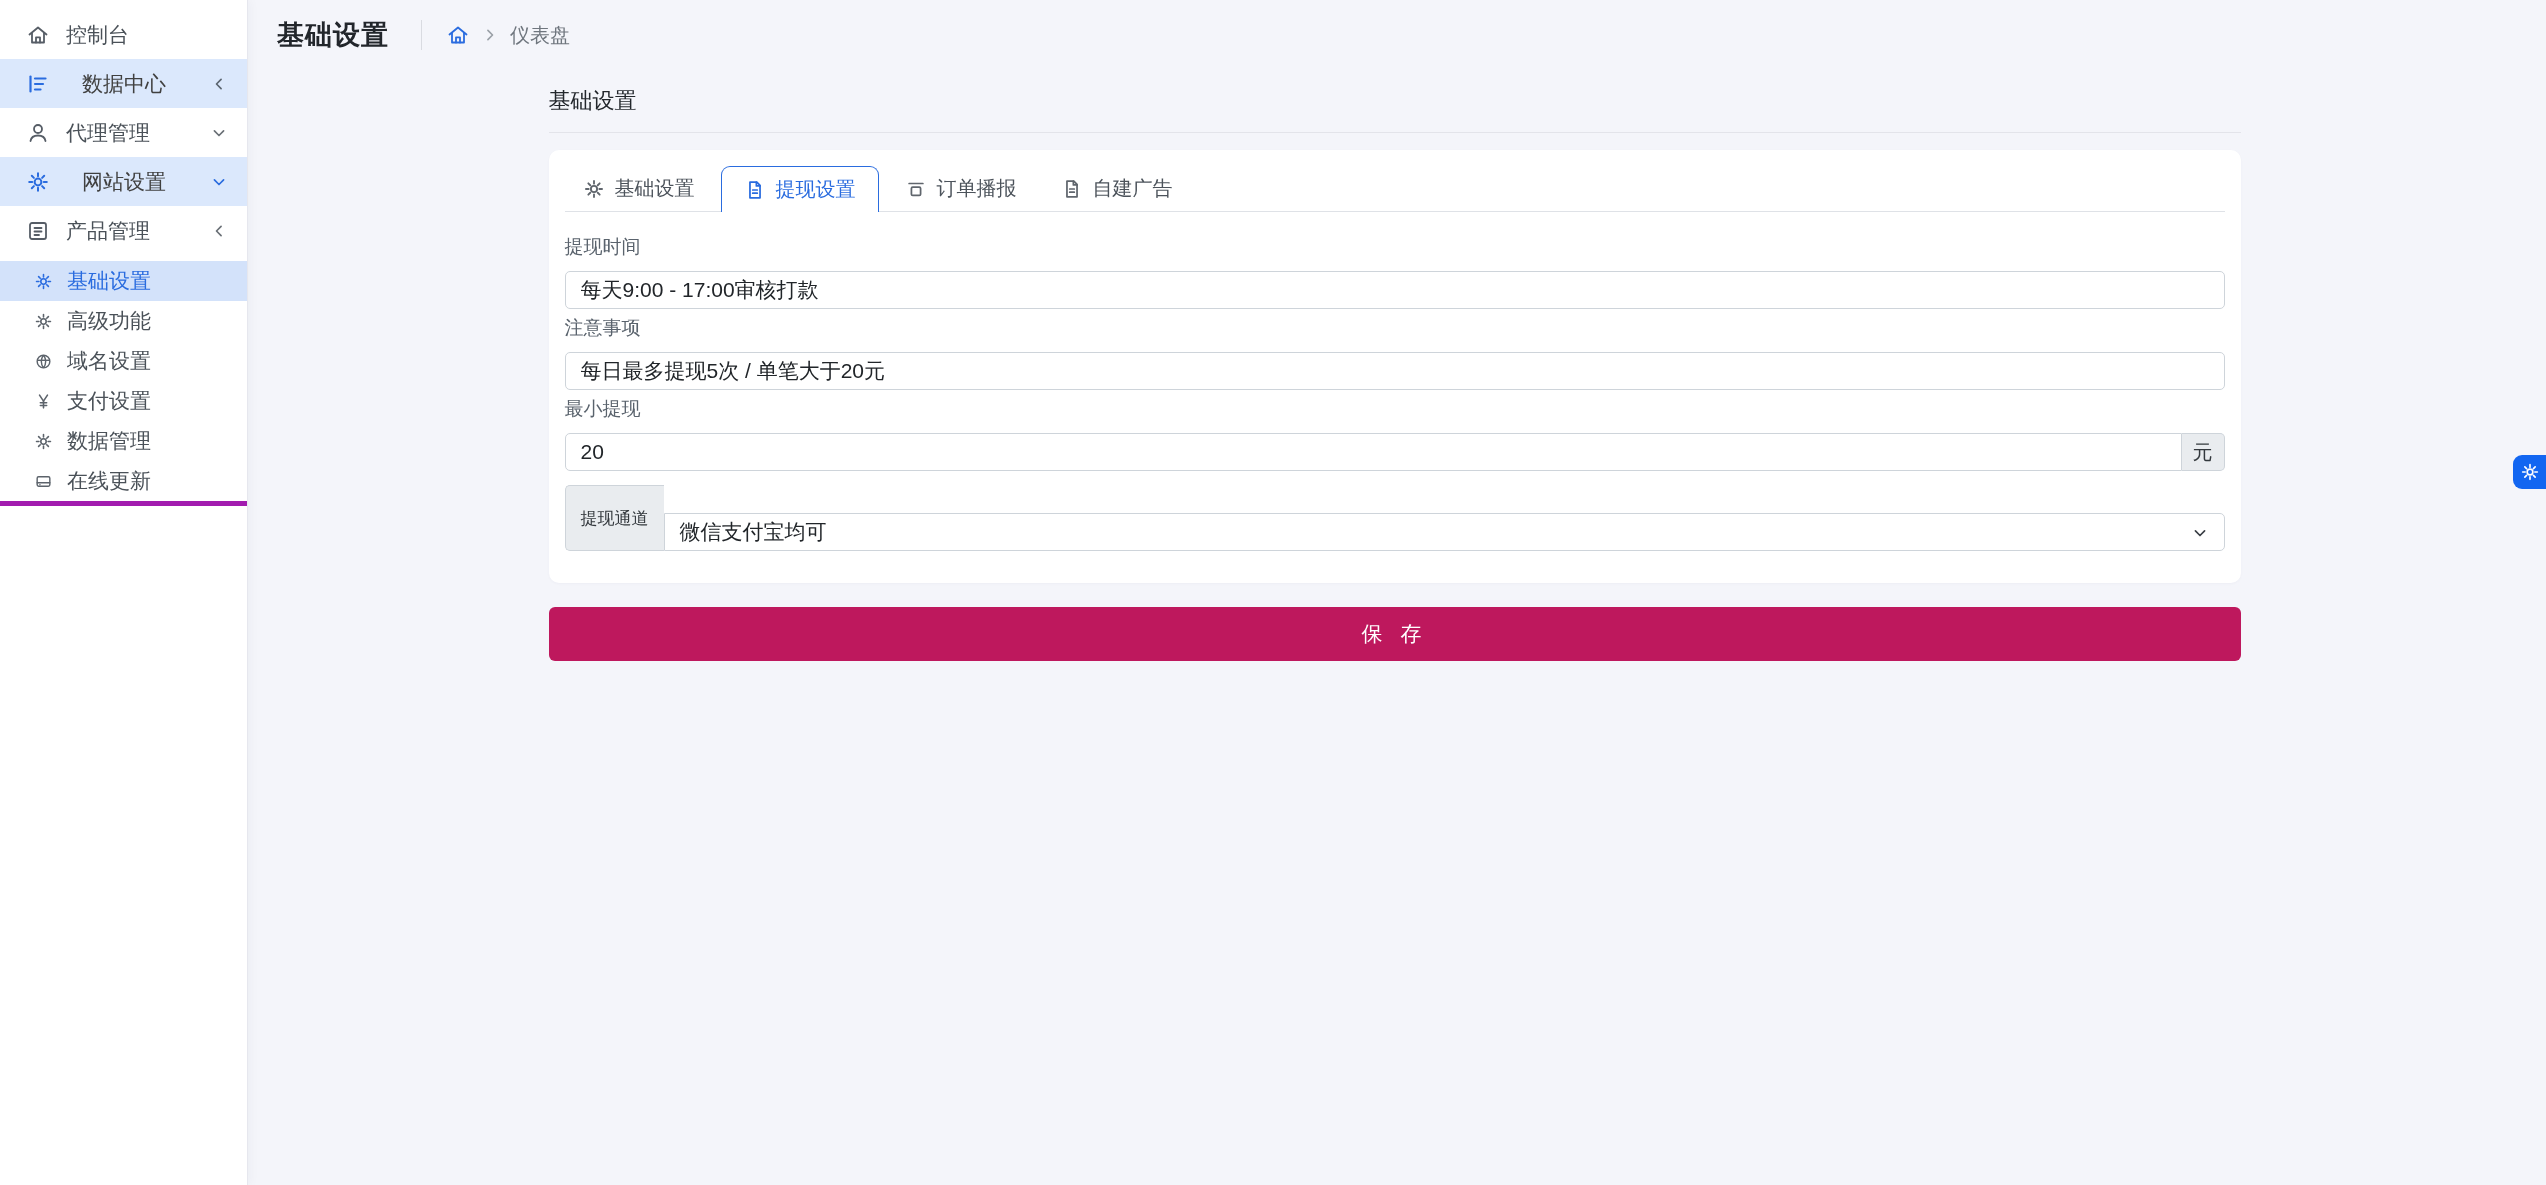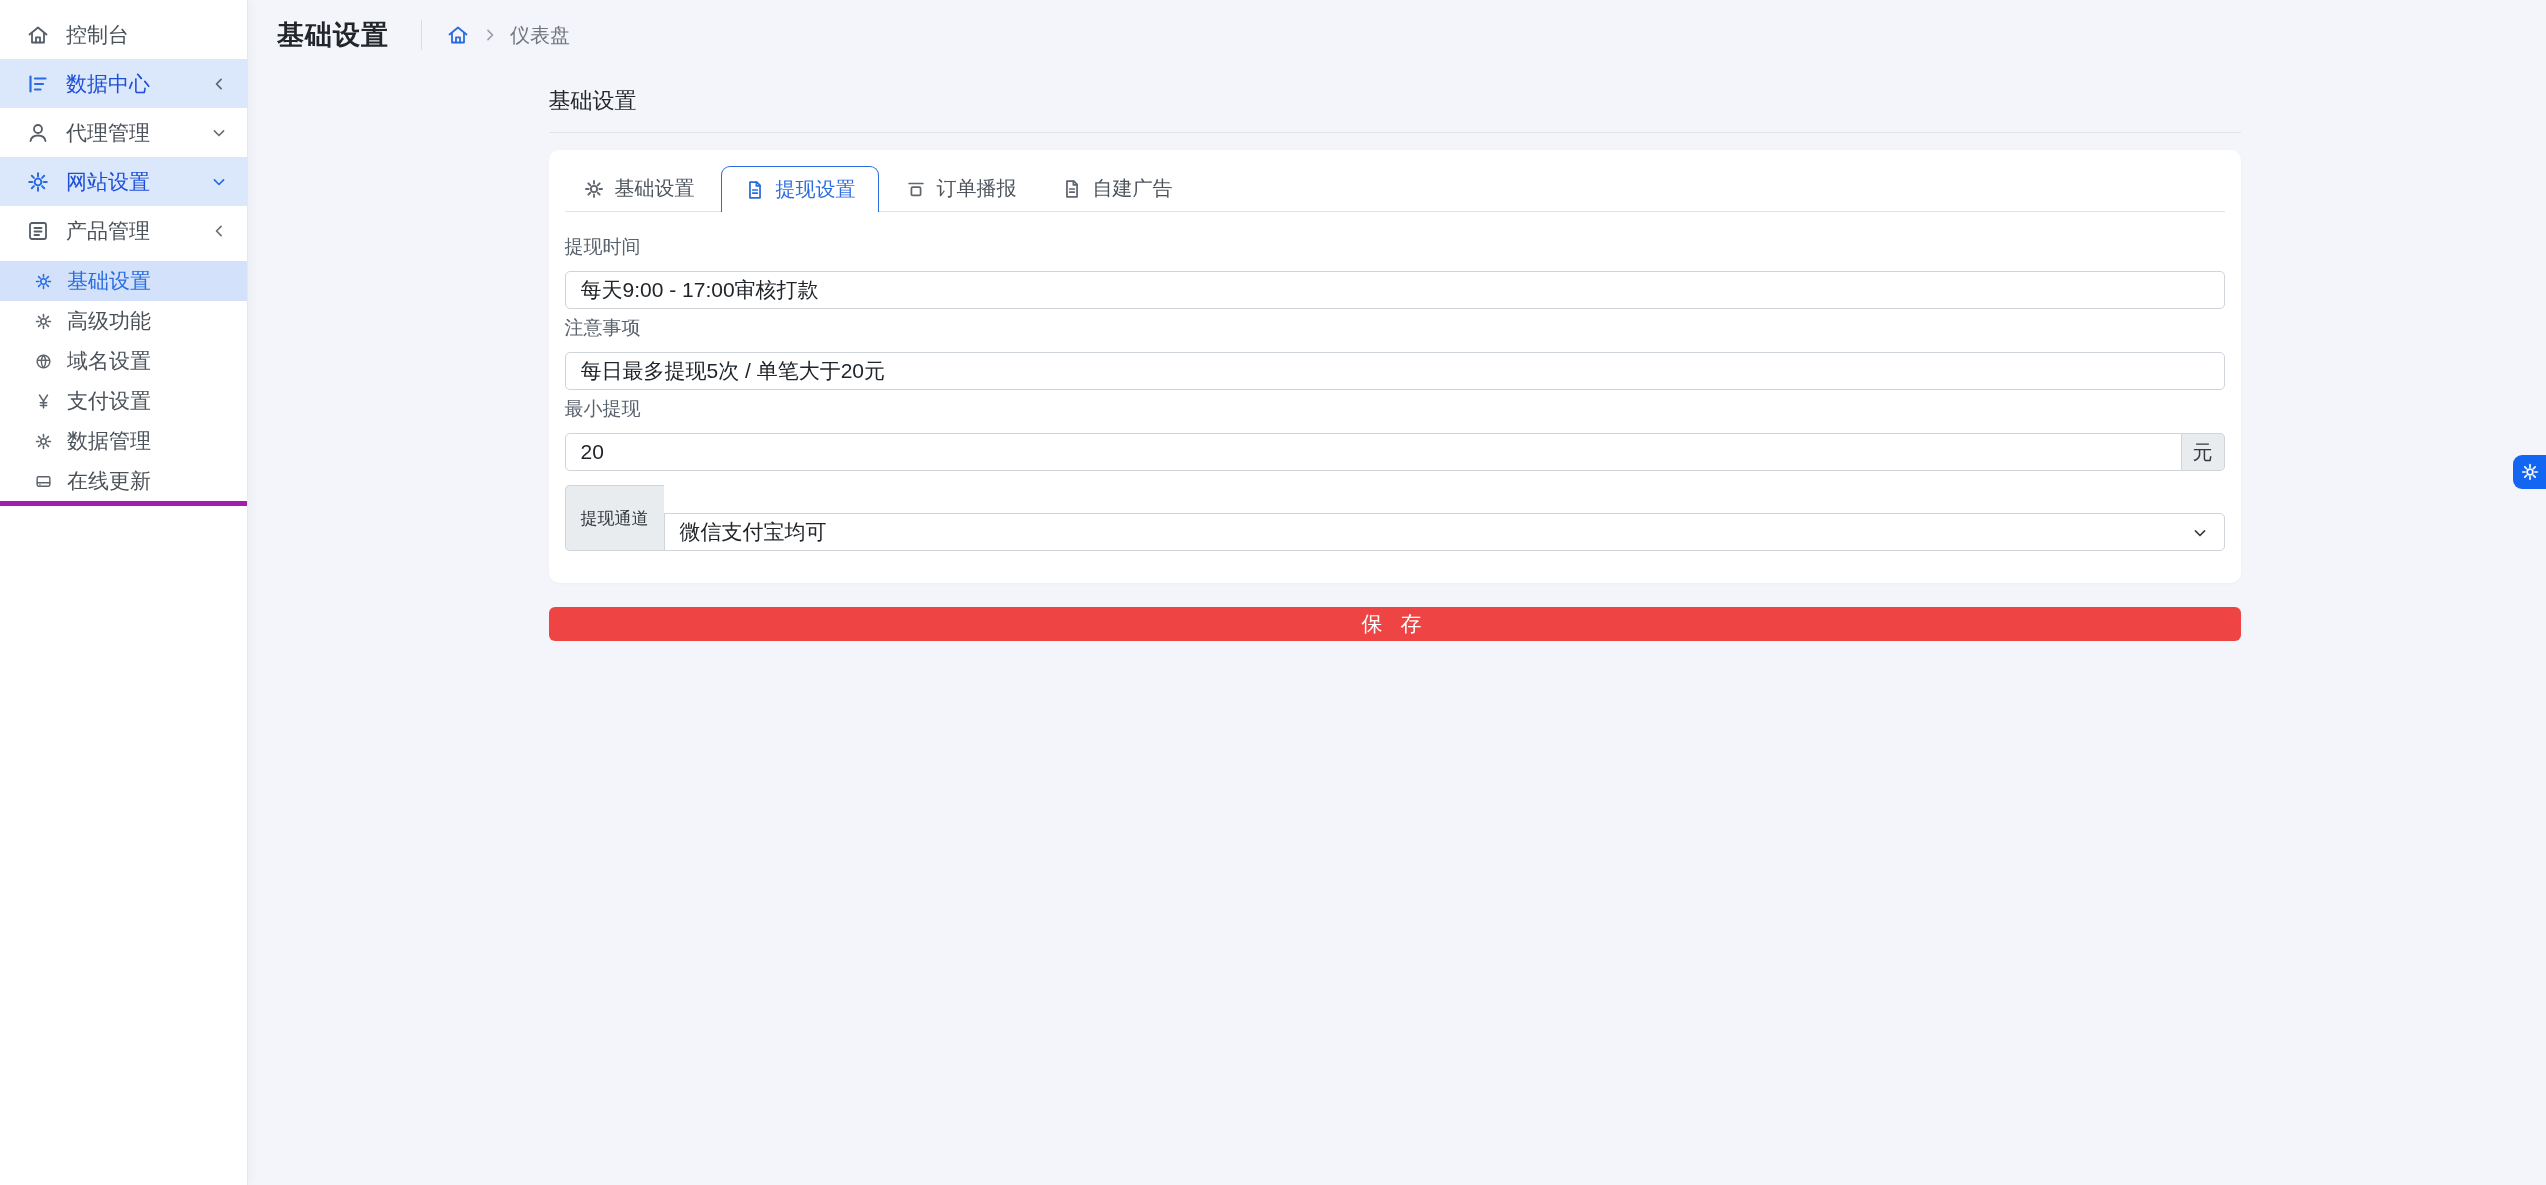--- a/index.html
+++ b/index.html
@@ -17,21 +17,21 @@
     box-shadow:2px 0 10px rgba(30,40,80,.04); z-index:5;
   }
   .menu { padding-top:10px; border-bottom:5px solid #a21caf; }
   .m-item {
     height:49px; display:flex; align-items:center; padding:0 18px 0 26px;
     color:#4a5158; font-size:21px; cursor:pointer; position:relative;
   }
   .m-item .mi-icon { width:24px; height:24px; margin-right:16px; color:#565d66; flex:0 0 auto; }
   .m-item .mi-label { flex:1 1 auto; white-space:nowrap; }
   .m-item .mi-chevron { width:20px; height:20px; color:#6a7076; flex:0 0 auto; }
-  .m-item.hl { background:#dbe8fc; color:#1d4ed8; }
+  .m-item.hl { background:#dbe8fc; color:#404040;gap:16px; }
   .m-item.hl .mi-icon, .m-item.hl .mi-chevron { color:#2a6cdf; }
   .m-item.hl .mi-chevron.gray { color:#5b6570; }
   .submenu { margin-top:6px; }
   .s-item {
     height:40px; display:flex; align-items:center; padding:0 18px 0 34px;
     color:#4a5158; font-size:21px; cursor:pointer;
   }
   .s-item .mi-icon { width:19px; height:19px; margin-right:14px; color:#5c636b; }
   .s-item.sel { background:#d3e2fa; color:#2a6cdf; }
   .s-item.sel .mi-icon { color:#2a6cdf; }
@@ -92,21 +92,21 @@
     font-size:17px; color:#33383d;
   }
   .sel-box {
     flex:1 1 auto; position:relative; height:38px; border:1px solid #ced4da;
     border-radius:0 5px 5px 0; background:#fff; display:flex; align-items:center;
     padding:0 48px 0 15px; font-size:21px; color:#212529; cursor:pointer;margin-top:28px;
   }
   .sel-box .caret { position:absolute; right:14px; top:9px; width:20px; height:20px; color:#3a3f45; }
 
   .save-btn {
-    margin-top:24px; width:100%; height:34px; background:#ef4444; color:#fff;
+    margin-top:24px; width:100%; height:54px; background:#be185d; color:#fff;
     border:none; border-radius:6px; font-size:21px; letter-spacing:6px;
     font-family:"Liberation Sans","DejaVu Sans",sans-serif; cursor:pointer; display:block;
   }
 
   .float-gear {
     position:absolute; right:0; top:455px; width:33px; height:34px;
     background:#1266f1; border-radius:9px 0 0 9px; display:flex; align-items:center;
     justify-content:center; color:#fff; cursor:pointer; z-index:9;
   }
   .float-gear svg { width:20px; height:20px; }

